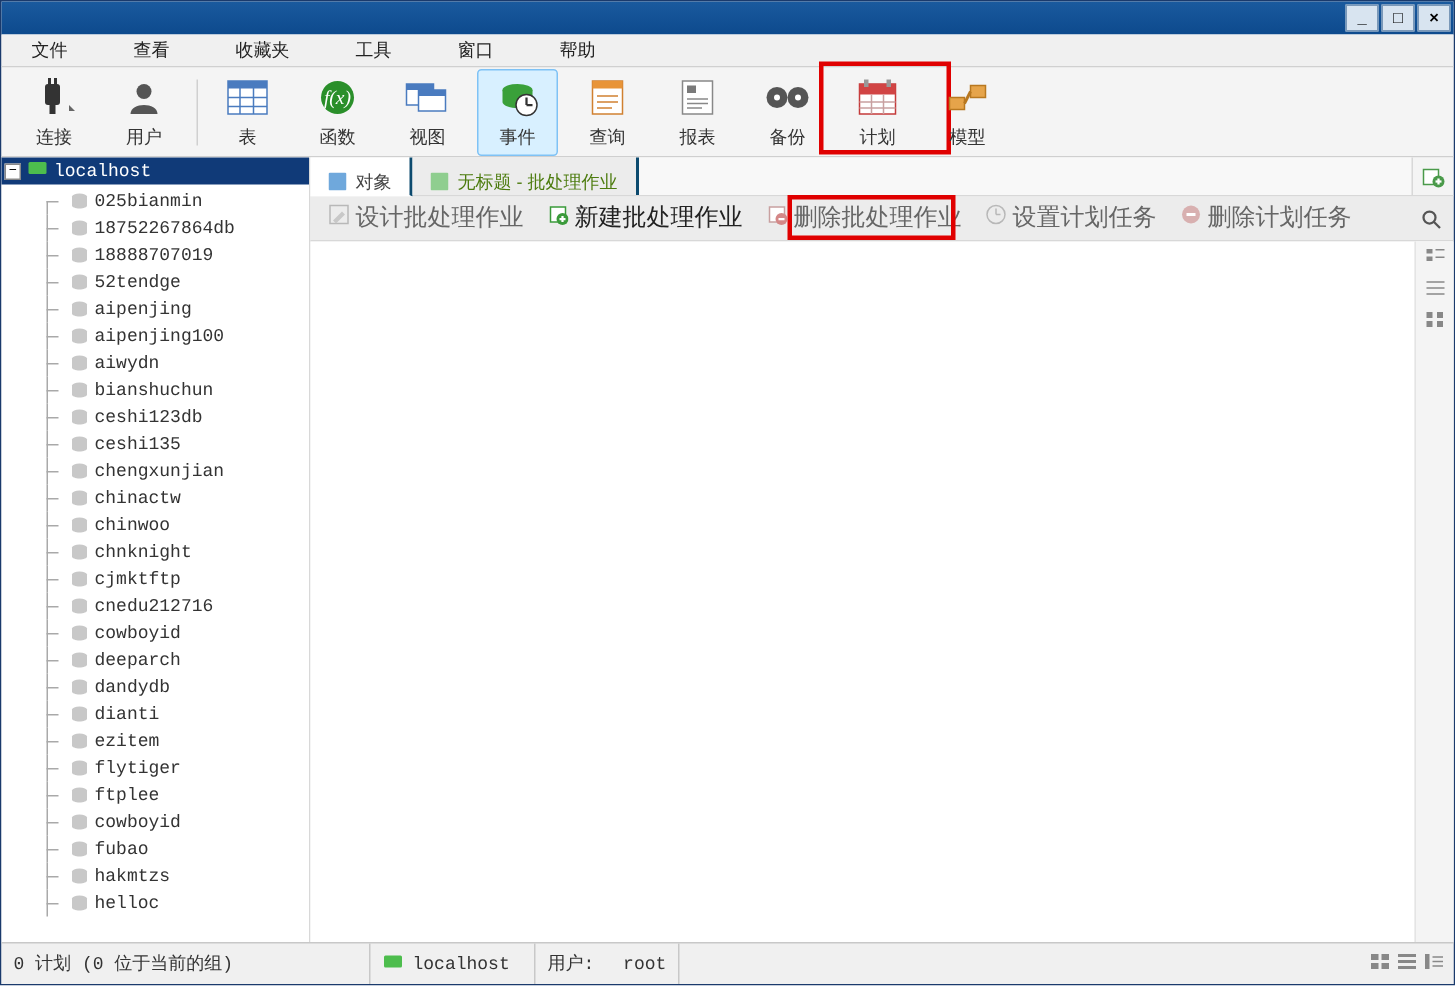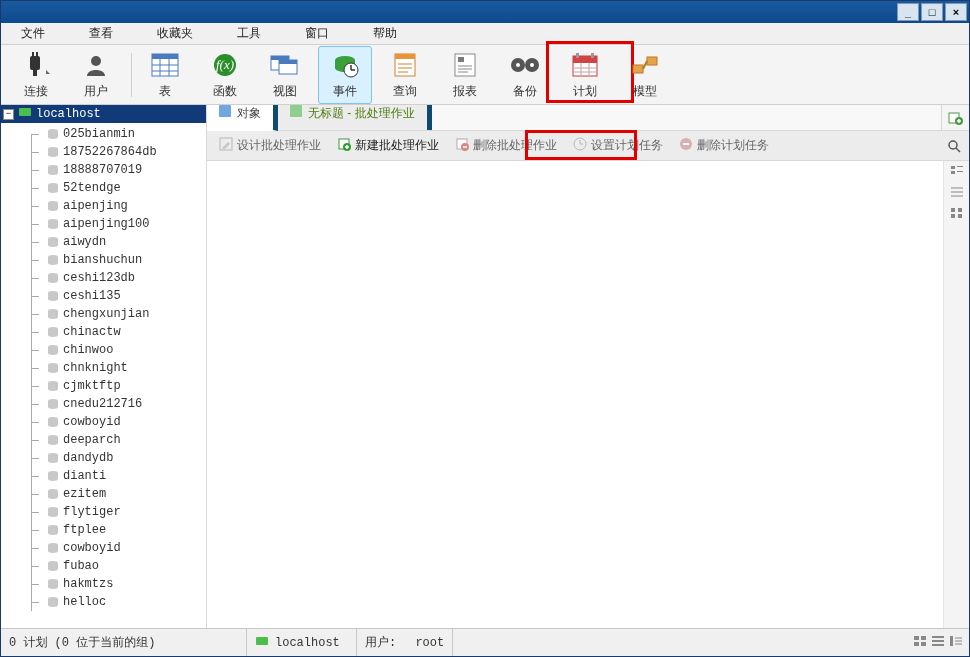--- a/index.html
+++ b/index.html
@@ -25,26 +25,26 @@
     .tree-root { height: 18px; background: #103a78; color: #fff; display: flex; align-items: center; padding-left: 2px; font-family: "SimSun","Courier New",monospace; font-size: 12px; gap: 4px; }
     .tree-root .sq { width: 11px; height: 11px; background:#fff; color:#000; display:flex;align-items:center;justify-content:center;font-size:9px;line-height:1; border:1px solid #888; }
     .tree-list { flex:1; overflow-y:auto; padding-top: 2px; }
     .tree-item { height: 18px; display:flex; align-items:center; padding-left: 46px; font-family: "SimSun","Courier New",monospace; font-size: 12px; color: #333; gap: 4px; position:relative; }
     .tree-item::before { content:""; position:absolute; left:30px; top:50%; width:8px; height:1px; background:#a9a9a9; }
     .tree-item::after { content:""; position:absolute; left:30px; top:0; bottom:0; width:1px; background:#a9a9a9; }
     .tree-item:first-child::after { top:50%; }
     .dbicon { display:inline-flex; }
     .content { flex:1; display:flex; flex-direction:column; min-width:0; }
     .tabsrow { height: 26px; display:flex; align-items:stretch; border-bottom:1px solid #d8d8d8; background:#f4f4f4; }
-    .tab { display:flex; align-items:flex-start; padding: 0 12px; border-right:5px solid #0c4a6e; gap:6px; font-size:12px; color:#444; background:#ececec; }
+    .tab { display:flex; align-items:flex-end; padding: 0 12px; border-right:2px solid #0c4a6e; gap:6px; font-size:12px; color:#444; background:#ececec; }
     .tab.active { background:#fff; border-bottom:1px solid #fff; margin-bottom:-1px; }
     .tabsrow .spacer { flex:1; background:#f8f8f8; }
     .tabright { width:28px; display:flex;align-items:center;justify-content:center; border-left:1px solid #d8d8d8; }
     .actionrow { height: 30px; background:#ececec; display:flex; align-items:center; padding-left: 6px; border-bottom:1px solid #d8d8d8; gap: 4px; position:relative; }
-    .actbtn { display:flex; align-items:center; gap:4px; padding: 2px 6px; color:#666; font-size:12px; }
+    .actbtn { display:flex; align-items:center; gap:4px; padding: 2px 6px; color:#666; font-size:16px; }
     .actbtn.enabled { color:#222; }
     .mainarea { flex:1; background:#fff; position:relative; }
     .main-iconcol { position:absolute; right:0; top:0; width:26px; height:100%; border-left:1px solid #e4e4e4; background:#f4f4f4; display:flex; flex-direction:column; align-items:center; padding-top:3px; gap:4px; }
     .search-iconbox { width:22px; height:22px; display:flex;align-items:center;justify-content:center; }
     .statusbar { height: 28px; background:#f0f0f0; border-top:1px solid #c8c8c8; display:flex; align-items:center; font-size:12px; color:#333; }
     .status-seg { padding: 0 8px; border-right:1px solid #c8c8c8; height:100%; display:flex;align-items:center; gap:6px; font-family: "SimSun","Courier New",monospace; }
     .status-seg.first { width: 246px; }
     .status-fill { flex:1; }
     .status-icons { display:flex; align-items:center; gap:4px; padding:0 6px; }
     .redbox-new { position:absolute; left:318px; top:-1px; width:112px; height:30px; border:3px solid #e00000; pointer-events:none; }

